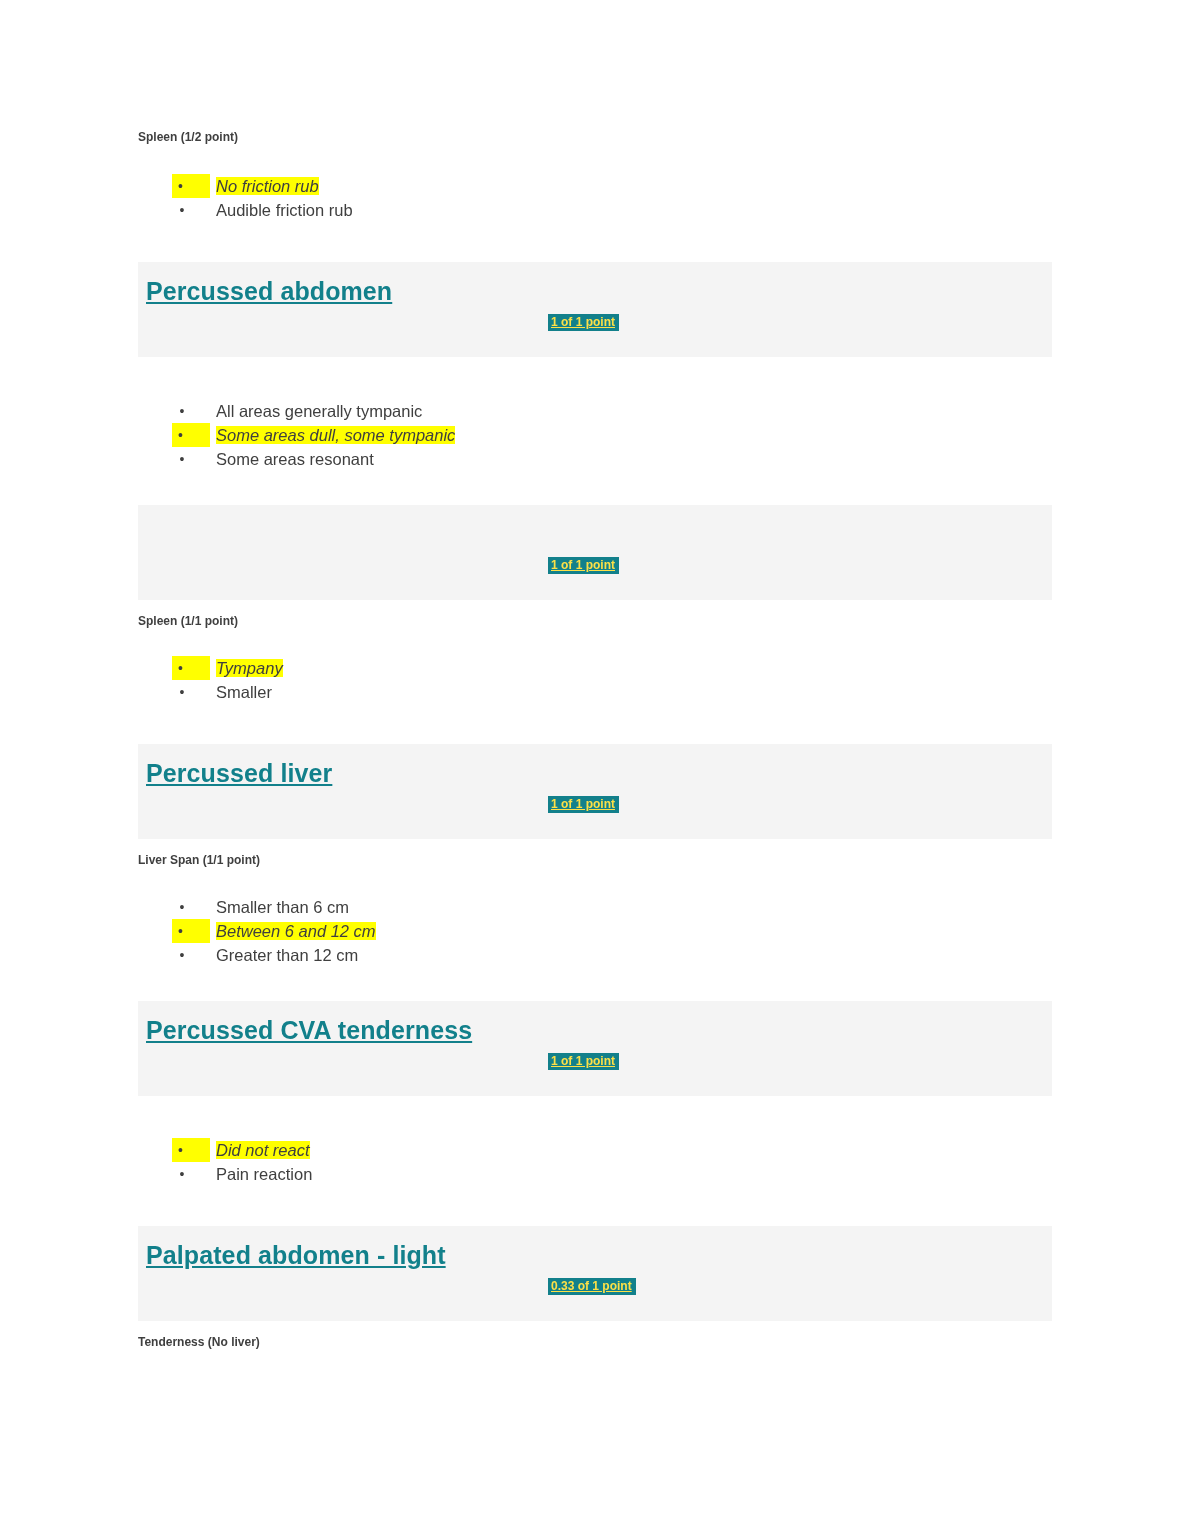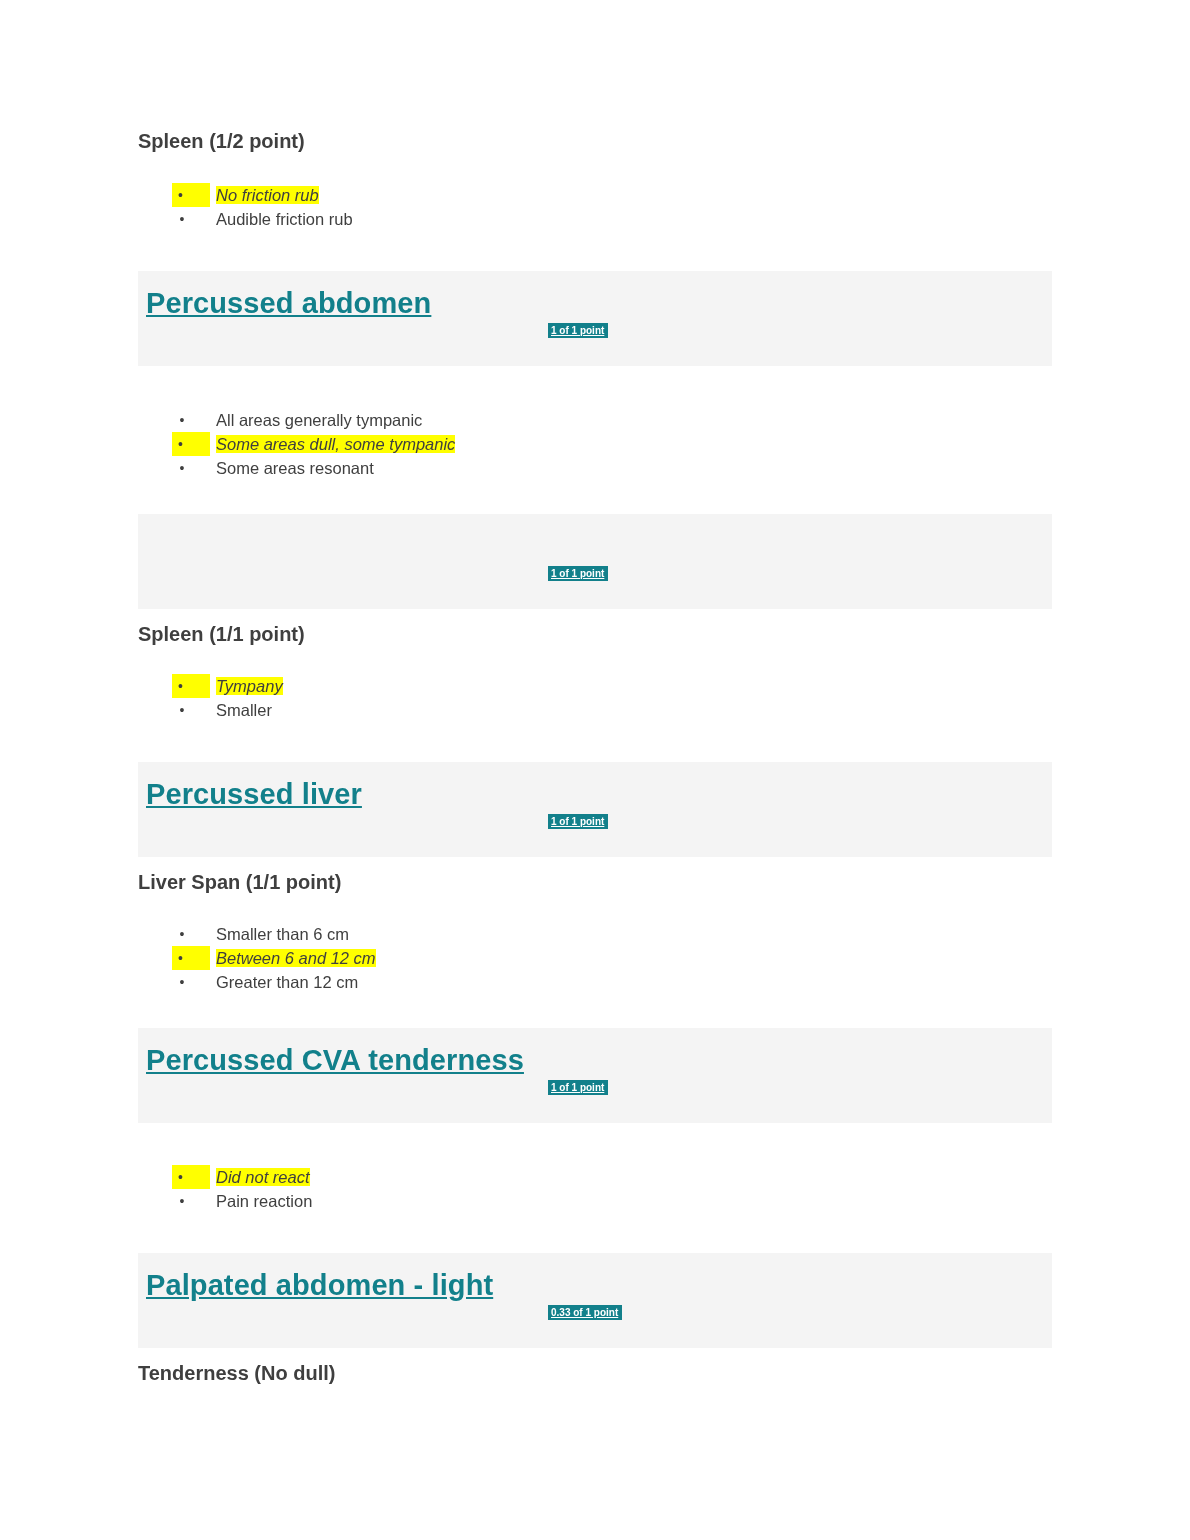--- a/index.html
+++ b/index.html
@@ -32,45 +32,45 @@
   .band {
     background: #f4f4f4;
     width: 914px;
     box-sizing: border-box;
     padding: 14px 0 10px 0;
     margin: 0;
     position: relative;
     height: 95px;
   }
   .band-title {
-    font-size: 29px;
+    font-size: 25px;
     font-weight: bold;
     color: #12808b;
     text-decoration: underline;
     margin: 0;
     padding-left: 8px;
     line-height: 1.25;
     letter-spacing: 0.1px;
   }
   .band-points {
     position: absolute;
     left: 410px;
     top: 52px;
-    font-size: 10px;
+    font-size: 12px;
     font-weight: bold;
-    color: #ffffff;
+    color: #fde047;
     background: #12808b;
     text-decoration: underline;
     padding: 2px 4px 2px 3px;
     line-height: 1.1;
   }
 
   
   .subhead {
-    font-size: 20px;
+    font-size: 12px;
     font-weight: bold;
     color: #3f3f3f;
     margin: 0;
     padding: 0;
   }
 
   
   ul.opts {
     list-style: none;
     margin: 0;
@@ -230,17 +230,17 @@
     </div>
 
     <div class="gap-40"></div>
 
     <div>
       <div class="band">
         <div class="band-title"> Palpated abdomen - light</div>
         <div class="band-points">0.33 of 1 point</div>
       </div>
       <div class="gap-14"></div>
-      <div class="subhead">Tenderness (No dull)</div>
+      <div class="subhead">Tenderness (No liver)</div>
     </div>
 
   </div>
 </div>
 
 </body></html>

